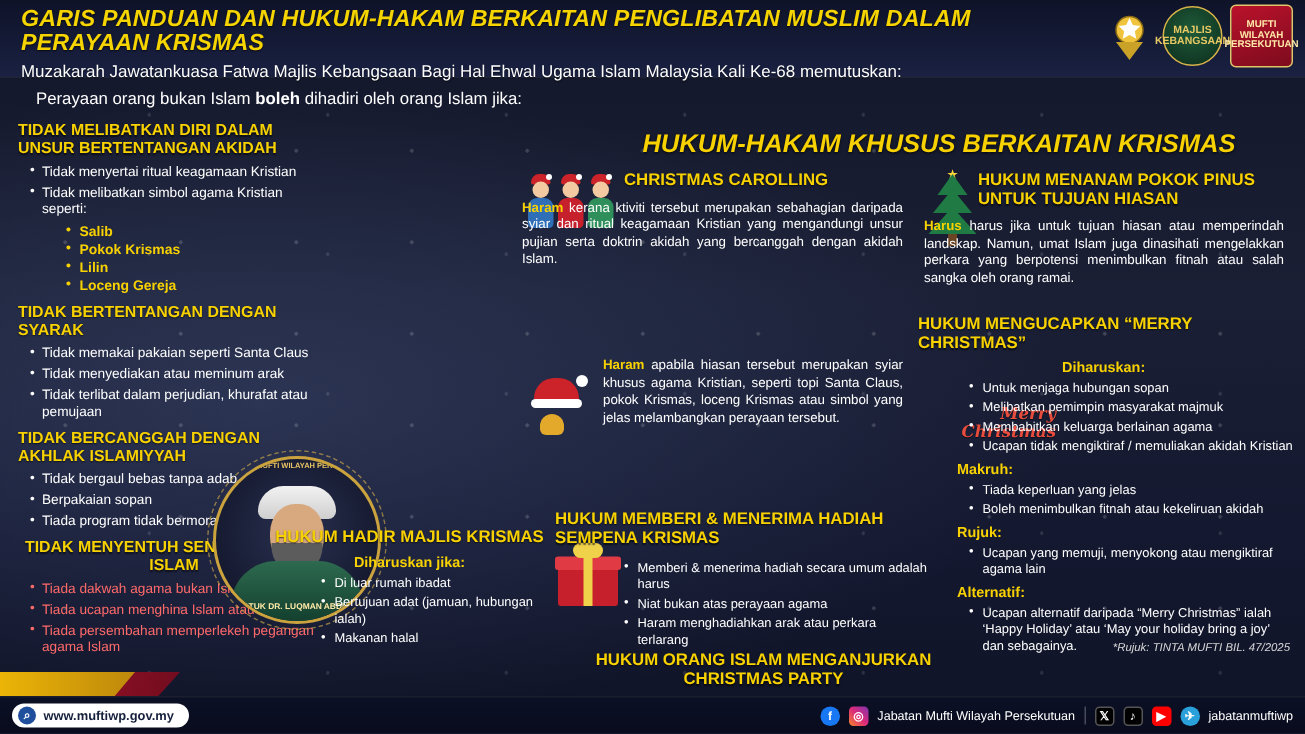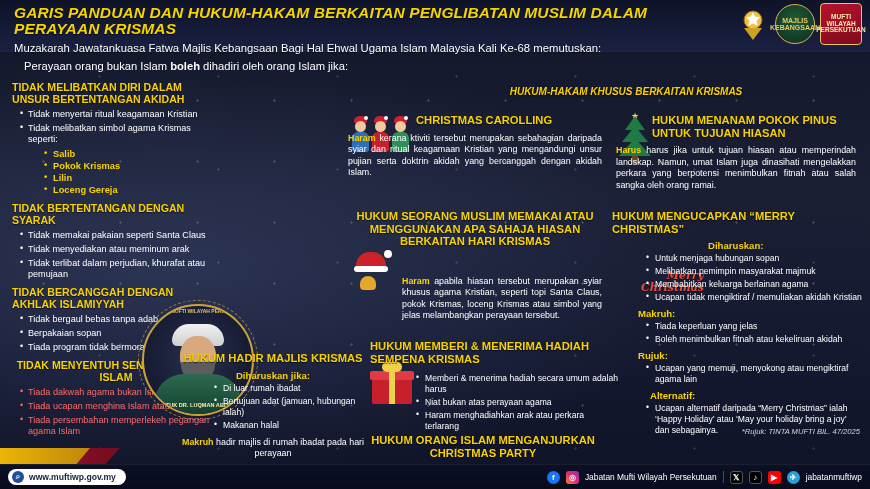--- a/index.html
+++ b/index.html
@@ -132,21 +132,21 @@
   }
   .mufti-top-text {
     position:absolute; left:50%; top:2px; transform:translateX(-50%);
     color:#e7c463; font-size:5px; white-space:nowrap; font-weight:bold;
   }
 
   
   .khusus-title {
     position:absolute; left: 392px; top: 34px; width: 468px;
     text-align:center; color:#f7d100; font-weight:bold; font-style:italic;
-    font-size:10px; text-shadow: 0 1px 2px rgba(0,0,0,.8);
+    font-size:17px; text-shadow: 0 1px 2px rgba(0,0,0,.8);
   }
 
   
   .yhead {
     color:#f7d100; font-weight:bold; font-size:11.2px; line-height:1.12;
     text-shadow: 0 1px 1px rgba(0,0,0,.65);
   }
   .wtext { color:#ffffff; font-size:8.9px; line-height:1.3; }
   .wtext b, .hl { color:#f7d100; font-weight:bold; }
 
@@ -156,21 +156,21 @@
   .p-carolling .wtext { margin: 6px 4px 0 4px; text-align: justify; }
 
   .p-hiasan { position:absolute; left: 344px; top: 158px; width: 262px; }
   .p-hiasan .yhead { text-align:center; }
   .p-hiasan .wtext { margin: 28px 4px 0 58px; text-align: justify; }
 
   .p-hadiah { position:absolute; left: 370px; top: 288px; width: 248px; }
   .p-hadiah .yhead { text-align:left; }
   .p-hadiah .ul { margin: 8px 0 0 46px; }
 
-  .p-party { position:absolute; left: 358px; top: 382px; width: 250px; }
+  .p-party { position:absolute; left: 384px; top: 382px; width: 250px; }
   .p-party .yhead { text-align:center; }
   .p-party .wtext { margin: 6px 0 0 4px; }
 
   .p-pinus { position:absolute; left: 612px; top: 62px; width: 248px; }
   .p-pinus .yhead { margin-left: 40px; }
   .p-pinus .wtext { margin: 6px 4px 0 4px; text-align: justify; }
 
   .p-merry { position:absolute; left: 612px; top: 158px; width: 250px; }
   .p-merry .yhead { }
 
@@ -303,21 +303,21 @@
 
     <div class="intro">
       <span>Perayaan orang bukan Islam </span><b>boleh</b><span> dihadiri oleh orang Islam jika:</span>
     </div>
 
     <div class="left-col">
 
       <div class="lsec">
         <div class="lhead">TIDAK MELIBATKAN DIRI DALAM UNSUR BERTENTANGAN AKIDAH</div>
         <div class="litem">Tidak menyertai ritual keagamaan Kristian</div>
-        <div class="litem">Tidak melibatkan simbol agama Krismas seperti:</div>
+        <div class="litem">Tidak melibatkan simbol agama Kristian seperti:</div>
         <div class="sublist">
           <div class="subitem">Salib</div>
           <div class="subitem">Pokok Krismas</div>
           <div class="subitem">Lilin</div>
           <div class="subitem">Loceng Gereja</div>
         </div>
       </div>
 
       <div class="lsec">
         <div class="lhead">TIDAK BERTENTANGAN DENGAN SYARAK</div>
@@ -354,24 +354,20 @@
     </div>
 
     <div class="p-majlis">
       <div class="yhead">HUKUM HADIR MAJLIS KRISMAS</div>
       <div class="sub-yellow" style="text-align:center;margin-left:0;">Diharuskan jika:</div>
       <ul class="ul" style="margin-left:46px;">
         <li>Di luar rumah ibadat</li>
         <li>Bertujuan adat (jamuan, hubungan ialah)</li>
         <li>Makanan halal</li>
       </ul>
-      <div class="wtext" style="margin-top:6px;text-align:center;">
-        <b>Makruh</b>
-        <span>hadir majlis di rumah ibadat pada hari perayaan</span>
-      </div>
     </div>
 
     <div class="khusus-title">HUKUM-HAKAM KHUSUS BERKAITAN KRISMAS</div>
 
     <div class="carollers">
       <div class="car-p" style="left:0;">
           <div class="car-hat"></div>
           <div class="car-head"></div>
           <div class="car-body" style="background:#2f6fb8;"></div>
         </div>
@@ -394,21 +390,20 @@
       </div>
     </div>
 
     <div class="hiasan-ico">
       <div class="h-hat"></div>
         <div class="h-hat-b"></div>
         <div class="h-ball"></div>
         <div class="h-bell"></div>
     </div>
     <div class="p-hiasan">
-      <div class="yhead">HUKUM SEORANG MUSLIM MEMAKAI ATAU MENGGUNAKAN APA SAHAJA HIASAN BERKAITAN HARI KRISMAS</div>
       <div class="wtext">
         <b>Haram</b>
         <span>apabila hiasan tersebut merupakan syiar khusus agama Kristian, seperti topi Santa Claus, pokok Krismas, loceng Krismas atau simbol yang jelas melambangkan perayaan tersebut.</span>
       </div>
     </div>
 
     <div class="gift">
       <div class="g-box"></div>
         <div class="g-lid"></div>
         <div class="g-rib"></div>
@@ -459,21 +454,21 @@
       <ul class="ul" style="margin-left:34px;">
         <li>Tiada keperluan yang jelas</li>
         <li>Boleh menimbulkan fitnah atau kekeliruan akidah</li>
       </ul>
 
       <div class="sub-yellow" style="margin-left:26px;">Rujuk:</div>
       <ul class="ul" style="margin-left:34px;">
         <li>Ucapan yang memuji, menyokong atau mengiktiraf agama lain</li>
       </ul>
 
-      <div class="sub-yellow" style="margin-left:38px;">Alternatif:</div>
+      <div class="sub-yellow" style="margin-left:26px;">Alternatif:</div>
       <ul class="ul" style="margin-left:34px;">
         <li>Ucapan alternatif daripada “Merry Christmas” ialah ‘Happy Holiday’ atau ‘May your holiday bring a joy’ dan sebagainya.</li>
       </ul>
     </div>
 
     <div class="ref-note">*Rujuk: TINTA MUFTI BIL. 47/2025</div>
   </div>
 
   <div class="ribbon-left"></div>
   <div class="ribbon-left2"></div>

